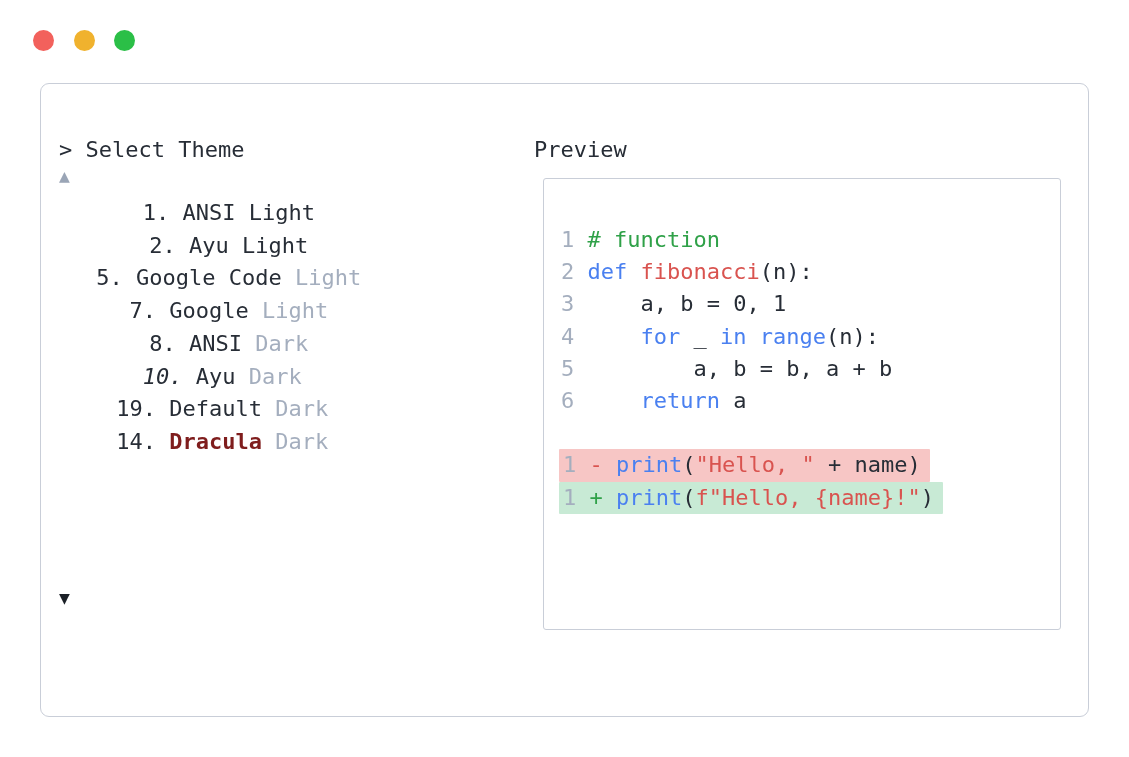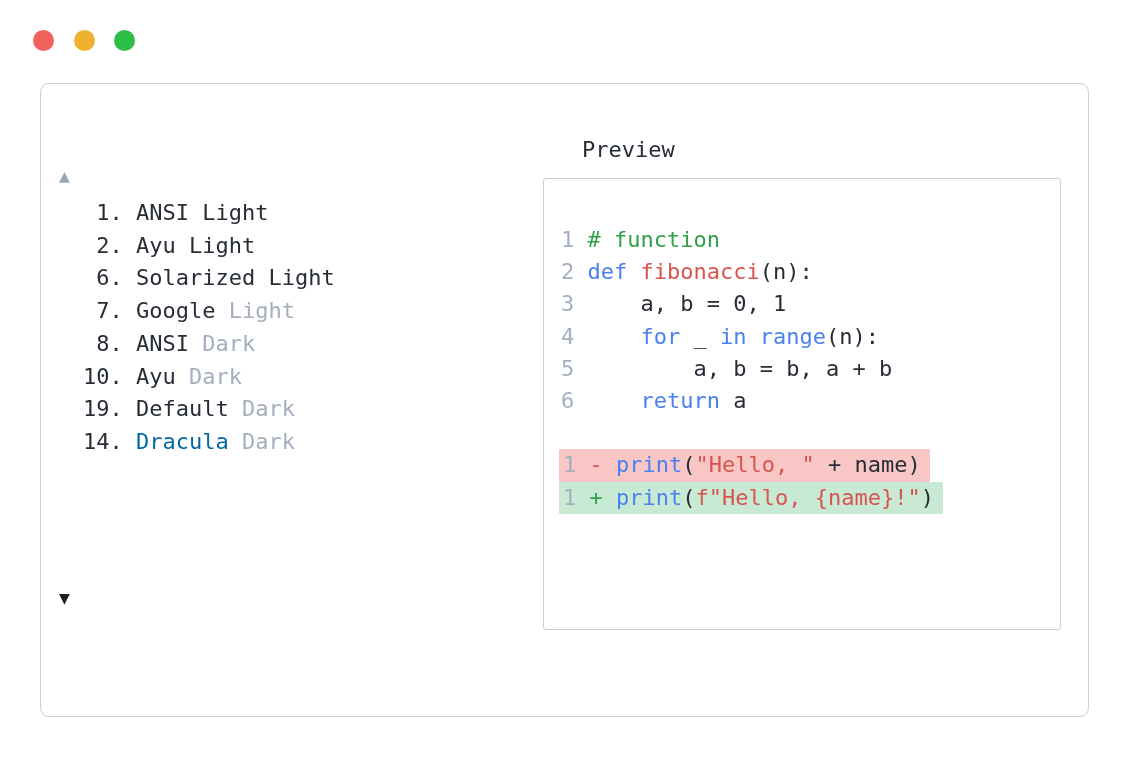--- a/index.html
+++ b/index.html
@@ -35,21 +35,21 @@
   .scroll-up, .scroll-down {
     position: absolute; left: 18px;
     font-size: 18px; line-height: 28px;
     cursor: pointer; background: none; border: none; padding: 0;
     font-family: inherit;
   }
   .scroll-up { top: 78px; }
   .scroll-down { top: 500px; }
   .theme-list {
     position: absolute; left: 18px; top: 113px;
-    font-size: 22px; line-height: 31.7px;
+    font-size: 22px; line-height: 31.7px; text-align: center;
   }
   .trow { white-space: pre; cursor: pointer; }
   .trow .bullet { font-size: 20px; }
   .hint {
     position: absolute; left: 18px; top: 561px;
     font-size: 22px; line-height: 30px; white-space: pre;
   }
   .preview-box {
     position: absolute; left: 502px; top: 94px;
     width: 518px; height: 452px;
@@ -69,36 +69,37 @@
 </style>
 </head>
 <body>
 
 <button class="light" style="left: 33px; background-color: rgb(242, 97, 92);"></button>
 <button class="light" style="left: 73.5px; background-color: rgb(240, 178, 46);"></button>
 <button class="light" style="left: 114px; background-color: rgb(43, 191, 71);"></button>
 
 <div class="window">
 
+  <div class="prompt" style="color: rgb(39, 45, 54);">&gt; Select Theme</div>
 
   <button class="scroll-up" style="color: rgb(154, 165, 182);">▲</button>
 
   <div class="theme-list">
     <div class="trow"><span class="bullet" style="color: rgb(47, 161, 72);">  </span><span style="color: rgb(39, 45, 54);"> 1. </span><span style="color: rgb(39, 45, 54);">ANSI</span><span> </span><span style="color: rgb(39, 45, 54);">Light</span></div>
     <div class="trow"><span class="bullet" style="color: rgb(47, 161, 72);">  </span><span style="color: rgb(39, 45, 54);"> 2. </span><span style="color: rgb(39, 45, 54);">Ayu</span><span> </span><span style="color: rgb(39, 45, 54);">Light</span></div>
-    <div class="trow"><span class="bullet" style="color: rgb(47, 161, 72);">  </span><span style="color: rgb(39, 45, 54);"> 6. </span><span style="color: rgb(39, 45, 54);">Solarized</span><span> </span><span style="color: rgb(39, 45, 54);">Light</span></div>
+    <div class="trow"><span class="bullet" style="color: rgb(47, 161, 72);">  </span><span style="color: rgb(39, 45, 54);"> 5. </span><span style="color: rgb(39, 45, 54);">Google Code</span><span> </span><span style="color: rgb(164, 174, 190);">Light</span></div>
     <div class="trow"><span class="bullet" style="color: rgb(47, 161, 72);">  </span><span style="color: rgb(39, 45, 54);"> 7. </span><span style="color: rgb(39, 45, 54);">Google</span><span> </span><span style="color: rgb(164, 174, 190);">Light</span></div>
     <div class="trow"><span class="bullet" style="color: rgb(47, 161, 72);">  </span><span style="color: rgb(39, 45, 54);"> 8. </span><span style="color: rgb(39, 45, 54);">ANSI</span><span> </span><span style="color: rgb(164, 174, 190);">Dark</span></div>
-    <div class="trow"><span class="bullet" style="color: rgb(47, 161, 72);">  </span><span style="color: rgb(39, 45, 54);">10. </span><span style="color: rgb(39, 45, 54);">Ayu</span><span> </span><span style="color: rgb(164, 174, 190);">Dark</span></div>
+    <div class="trow"><span class="bullet" style="color: rgb(47, 161, 72);">  </span><span style="color: rgb(39, 45, 54); font-style: italic;">10. </span><span style="color: rgb(39, 45, 54);">Ayu</span><span> </span><span style="color: rgb(164, 174, 190);">Dark</span></div>
     <div class="trow"><span class="bullet" style="color: rgb(47, 161, 72);">  </span><span style="color: rgb(39, 45, 54);">19. </span><span style="color: rgb(39, 45, 54);">Default</span><span> </span><span style="color: rgb(164, 174, 190);">Dark</span></div>
-    <div class="trow"><span class="bullet" style="color: rgb(47, 161, 72);">  </span><span style="color: rgb(39, 45, 54);">14. </span><span style="color: #0369a1;">Dracula</span><span> </span><span style="color: rgb(164, 174, 190);">Dark</span></div>
+    <div class="trow"><span class="bullet" style="color: rgb(47, 161, 72);">  </span><span style="color: rgb(39, 45, 54);">14. </span><span style="color: #7f1d1d; font-weight: bold;">Dracula</span><span> </span><span style="color: rgb(164, 174, 190);">Dark</span></div>
   </div>
 
   <button class="scroll-down" style="color: rgb(27, 32, 39);">▼</button>
 
 
-  <div class="preview-label" style="color: rgb(39, 45, 54); margin-left: 48px;">Preview</div>
+  <div class="preview-label" style="color: rgb(39, 45, 54);">Preview</div>
 
   <div class="preview-box">
     <pre class="code"><div class="cl"><span class="ln" style="color: rgb(164, 174, 190);">1</span><span style="color: rgb(47, 161, 72);"># function</span></div><div class="cl"><span class="ln" style="color: rgb(164, 174, 190);">2</span><span style="color: rgb(74, 128, 240);">def</span><span style="color: rgb(39, 45, 54);"> </span><span style="color: rgb(217, 83, 79);">fibonacci</span><span style="color: rgb(39, 45, 54);">(n):</span></div><div class="cl"><span class="ln" style="color: rgb(164, 174, 190);">3</span><span style="color: rgb(39, 45, 54);">    a, b = 0, 1</span></div><div class="cl"><span class="ln" style="color: rgb(164, 174, 190);">4</span><span style="color: rgb(39, 45, 54);">    </span><span style="color: rgb(74, 128, 240);">for</span><span style="color: rgb(39, 45, 54);"> _ </span><span style="color: rgb(74, 128, 240);">in range</span><span style="color: rgb(39, 45, 54);">(n):</span></div><div class="cl"><span class="ln" style="color: rgb(164, 174, 190);">5</span><span style="color: rgb(39, 45, 54);">        a, b = b, a + b</span></div><div class="cl"><span class="ln" style="color: rgb(164, 174, 190);">6</span><span style="color: rgb(39, 45, 54);">    </span><span style="color: rgb(74, 128, 240);">return</span><span style="color: rgb(39, 45, 54);"> a</span></div><div class="cl"><span class="ln"></span></div><div class="cl"><span class="dline" style="background-color: rgb(247, 198, 197);"><span class="ln" style="color: rgb(164, 174, 190);">1</span><span style="color: rgb(217, 83, 79);">- </span><span style="color: rgb(74, 128, 240);">print</span><span style="color: rgb(39, 45, 54);">(</span><span style="color: rgb(217, 83, 79);">"Hello, "</span><span style="color: rgb(39, 45, 54);"> + name)</span></span></div><div class="cl"><span class="dline" style="background-color: rgb(200, 234, 213);"><span class="ln" style="color: rgb(164, 174, 190);">1</span><span style="color: rgb(47, 161, 72);">+ </span><span style="color: rgb(74, 128, 240);">print</span><span style="color: rgb(39, 45, 54);">(</span><span style="color: rgb(217, 83, 79);">f"Hello, {name}!"</span><span style="color: rgb(39, 45, 54);">)</span></span></div></pre>
   </div>
 
 </div>
 
 </body></html>

